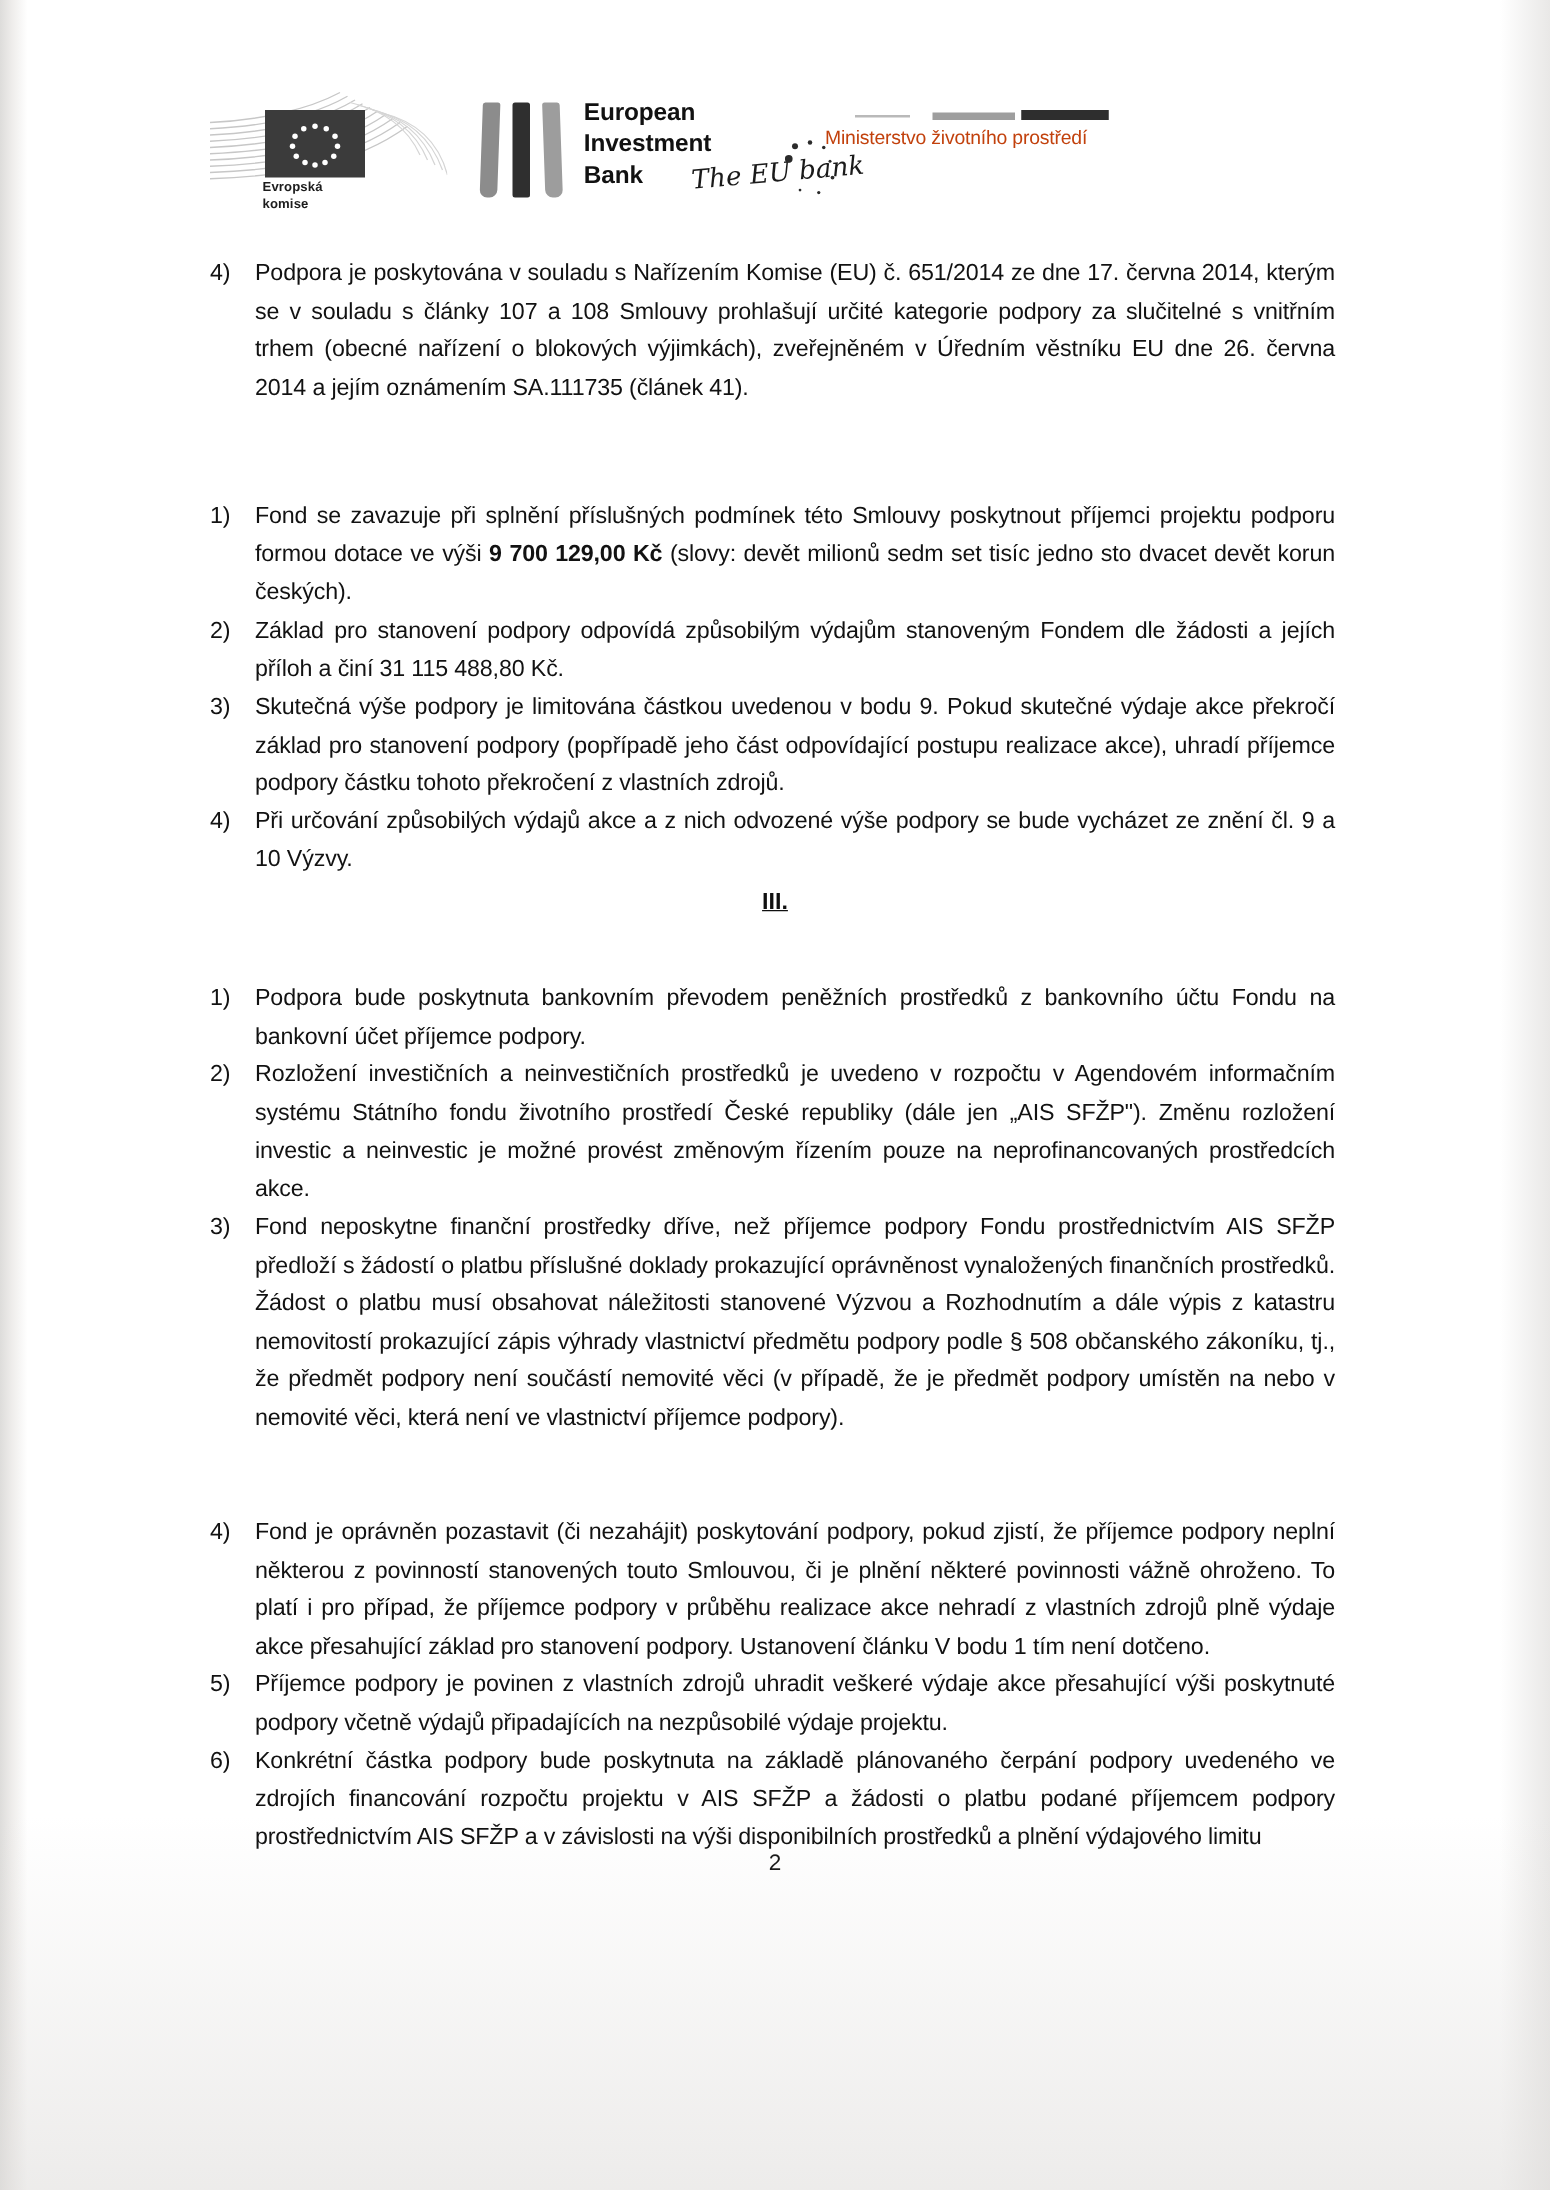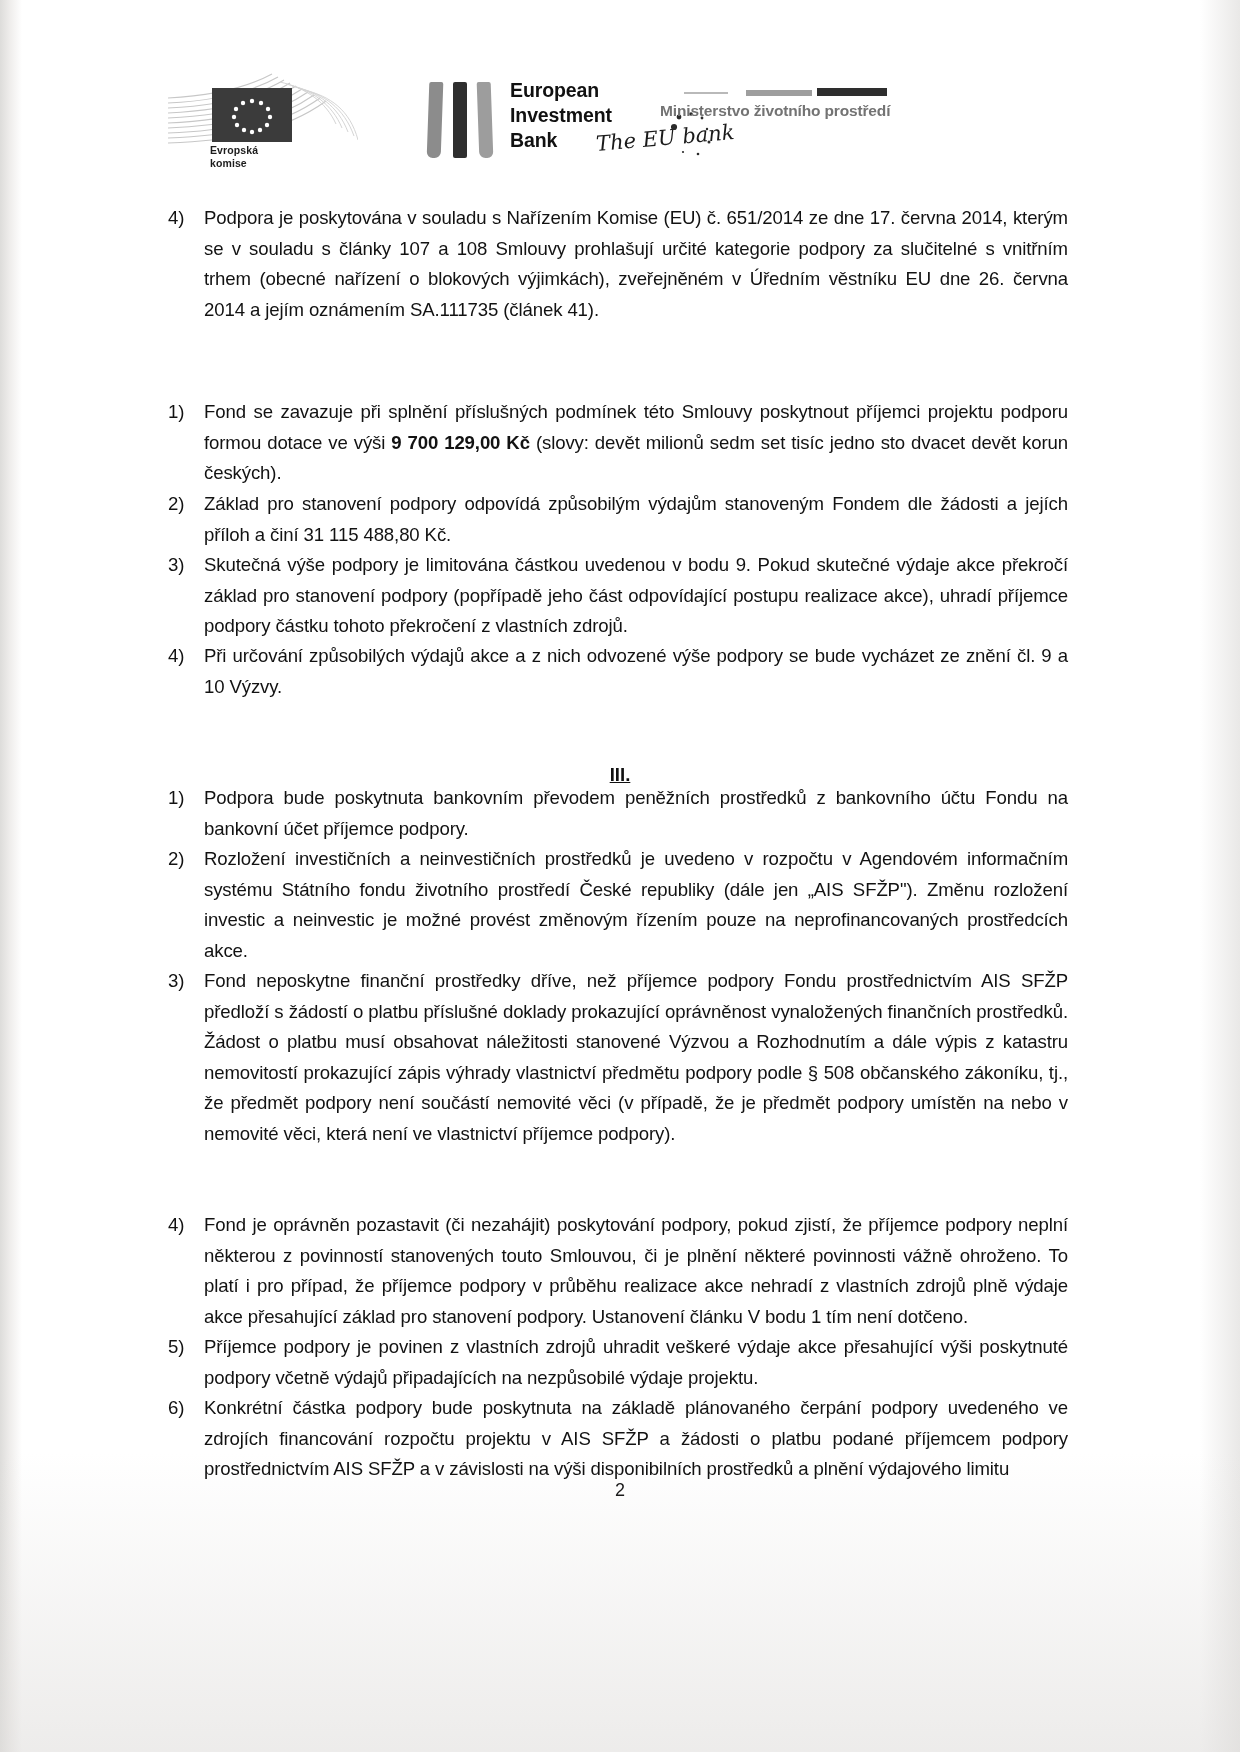--- a/index.html
+++ b/index.html
@@ -89,21 +89,20 @@
     color: #1c1c1c;
     font-weight: 700;
     letter-spacing: .1px;
   }
   .logo-eib {
     position: absolute;
     left: 385px;
     top: 78px;
     width: 260px;
     height: 100px;
-    margin-left: 43px;
   }
   .eib-bars {
     position: absolute;
     left: 0;
     top: 4px;
     width: 72px;
     height: 76px;
   }
   .eib-bar {
     position: absolute;
@@ -157,22 +156,22 @@
     height: 12px;
   }
   .mzp-d1 { position:absolute; left:0;  top:6px; width:44px; height:2px; background:#b9b9b9; }
   .mzp-d2 { position:absolute; left:62px; top:4px; width:66px; height:6px; background:#9e9e9e; }
   .mzp-d3 { position:absolute; left:133px; top:2px; width:70px; height:8px; background:#2e2e2e; }
   .mzp-text {
     position: absolute;
     left: 0;
     top: 16px;
     font-size: 15.5px;
-    font-weight: 700;
-    color: #737373;
+    font-weight: 400;
+    color: #c2410c;
     white-space: nowrap;
     letter-spacing: -0.15px;
   }
   .logo-sfzp {
     position: absolute;
     left: 905px;
     top: 78px;
     width: 260px;
     height: 80px;
   }
@@ -365,21 +364,21 @@
       <div class="para" style="left:168px; top:550px; width:900px;">
         <span class="marker">3)</span>
         <span class="ptext just">Skutečná výše podpory je limitována částkou uvedenou v bodu 9. Pokud skutečné výdaje akce překročí základ pro stanovení podpory (popřípadě jeho část odpovídající postupu realizace akce), uhradí příjemce podpory částku tohoto překročení z vlastních zdrojů.</span>
       </div>
 
       <div class="para" style="left:168px; top:641px; width:900px;">
         <span class="marker">4)</span>
         <span class="ptext just">Při určování způsobilých výdajů akce a z nich odvozené výše podpory se bude vycházet ze znění čl. 9 a 10 Výzvy.</span>
       </div>
 
-      <div class="heading" style="top:760px;text-decoration:underline;">
+      <div class="heading" style="top:706px;text-decoration:underline;">
         <span class="roman">III.</span>
       </div>
 
       <div class="para" style="left:168px; top:783px; width:900px;">
         <span class="marker">1)</span>
         <span class="ptext just">Podpora bude poskytnuta bankovním převodem peněžních prostředků z bankovního účtu Fondu na bankovní účet příjemce podpory.</span>
       </div>
 
       <div class="para" style="left:168px; top:844px; width:900px;">
         <span class="marker">2)</span>

